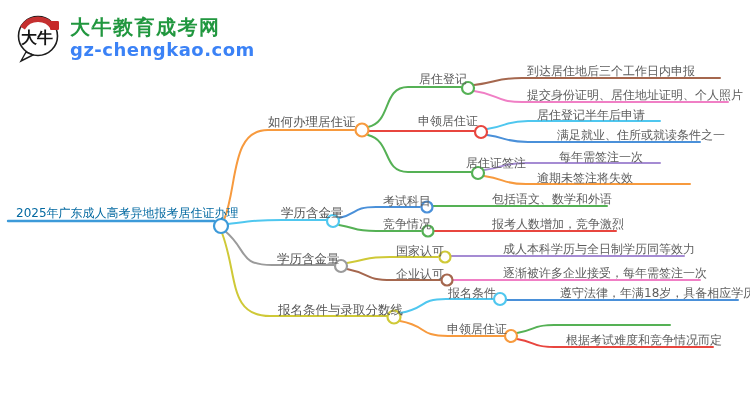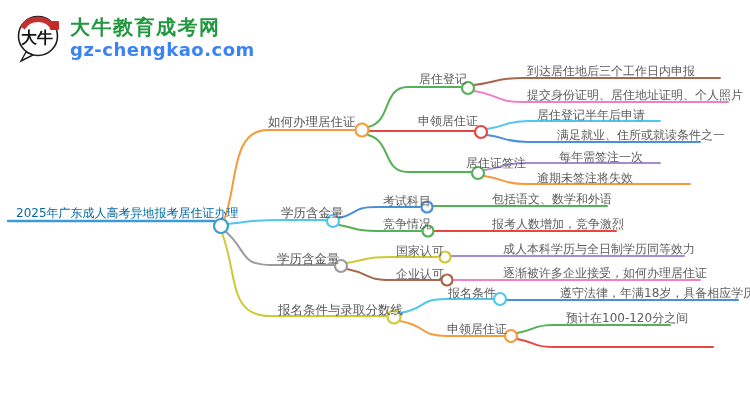--- a/index.html
+++ b/index.html
@@ -120,21 +120,21 @@
   <span class="lbl lbl-branch" style="left:281px; top:205px;">学历含金量</span>
   <span class="lbl" style="left:383px; top:193px;">考试科目</span>
   <span class="lbl" style="left:492px; top:191px;">包括语文、数学和外语</span>
   <span class="lbl" style="left:383px; top:216px;">竞争情况</span>
   <span class="lbl" style="left:492px; top:216px;">报考人数增加，竞争激烈</span>
 
   <span class="lbl lbl-branch" style="left:277px; top:251px;">学历含金量</span>
   <span class="lbl" style="left:396px; top:243px;">国家认可</span>
   <span class="lbl" style="left:503px; top:241px;">成人本科学历与全日制学历同等效力</span>
   <span class="lbl" style="left:396px; top:266px;">企业认可</span>
-  <span class="lbl" style="left:503px; top:265px;">逐渐被许多企业接受，如何办理居住证</span>
+  <span class="lbl" style="left:503px; top:265px;">逐渐被许多企业接受，每年需签注一次</span>
 
   <span class="lbl lbl-branch" style="left:278px; top:302px;">报名条件与录取分数线</span>
   <span class="lbl" style="left:448px; top:285px;">报名条件</span>
   <span class="lbl" style="left:560px; top:285px;">遵守法律，年满18岁，具备相应学历</span>
   <span class="lbl" style="left:447px; top:321px;">申领居住证</span>
-  <span class="lbl" style="left:566px; top:310px;">预计在100-120分之间</span>
+  <span class="lbl" style="left:566px; top:332px;">根据考试难度和竞争情况而定</span>
 
 </div>
 
 </body></html>

